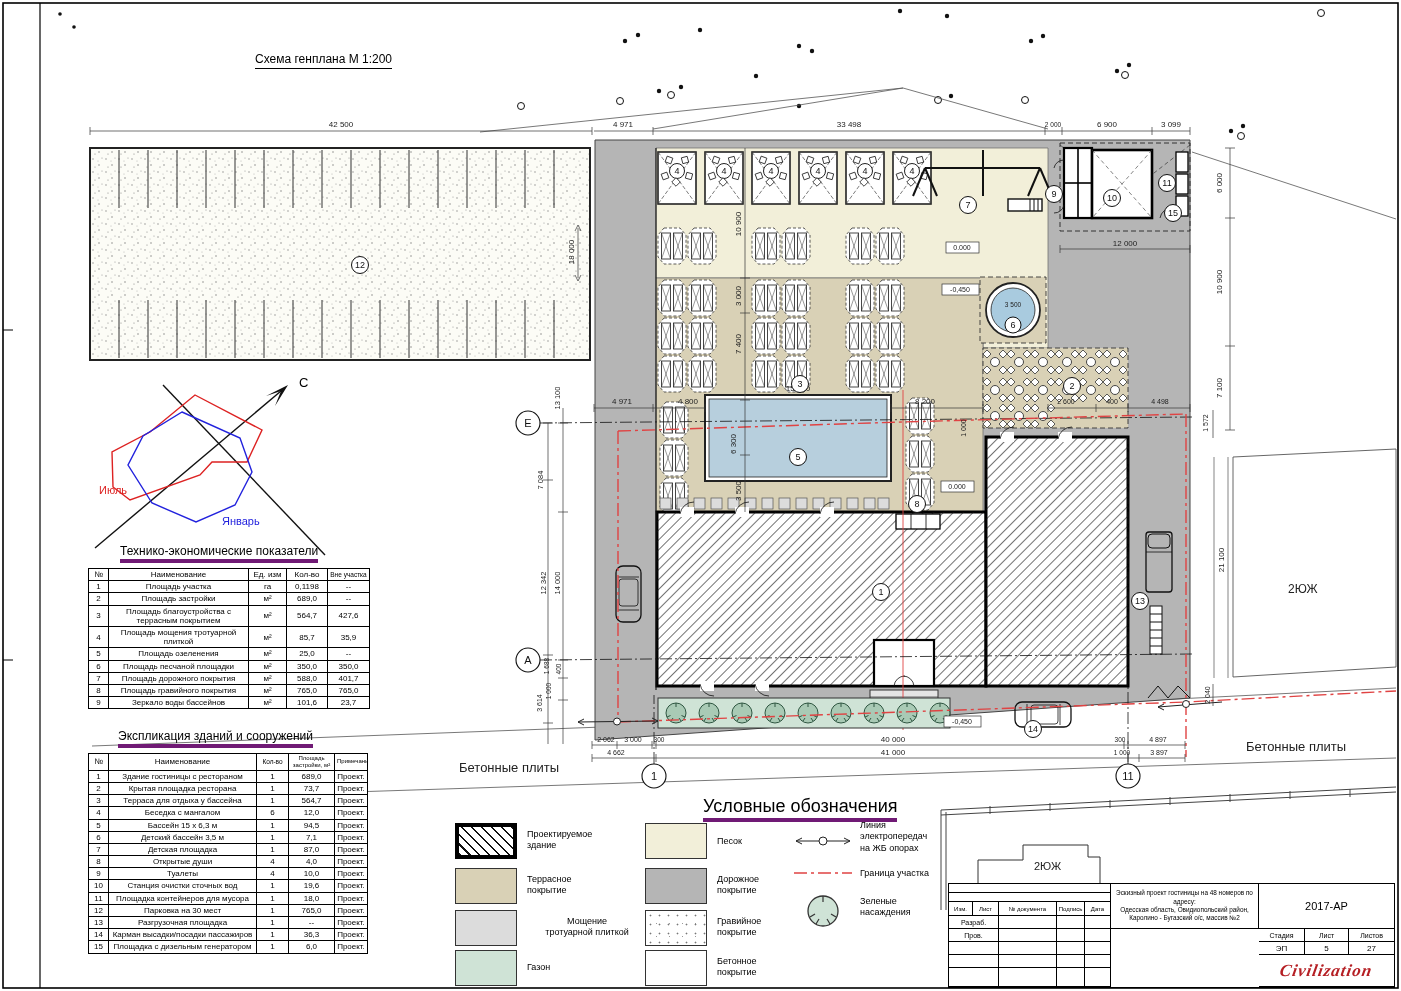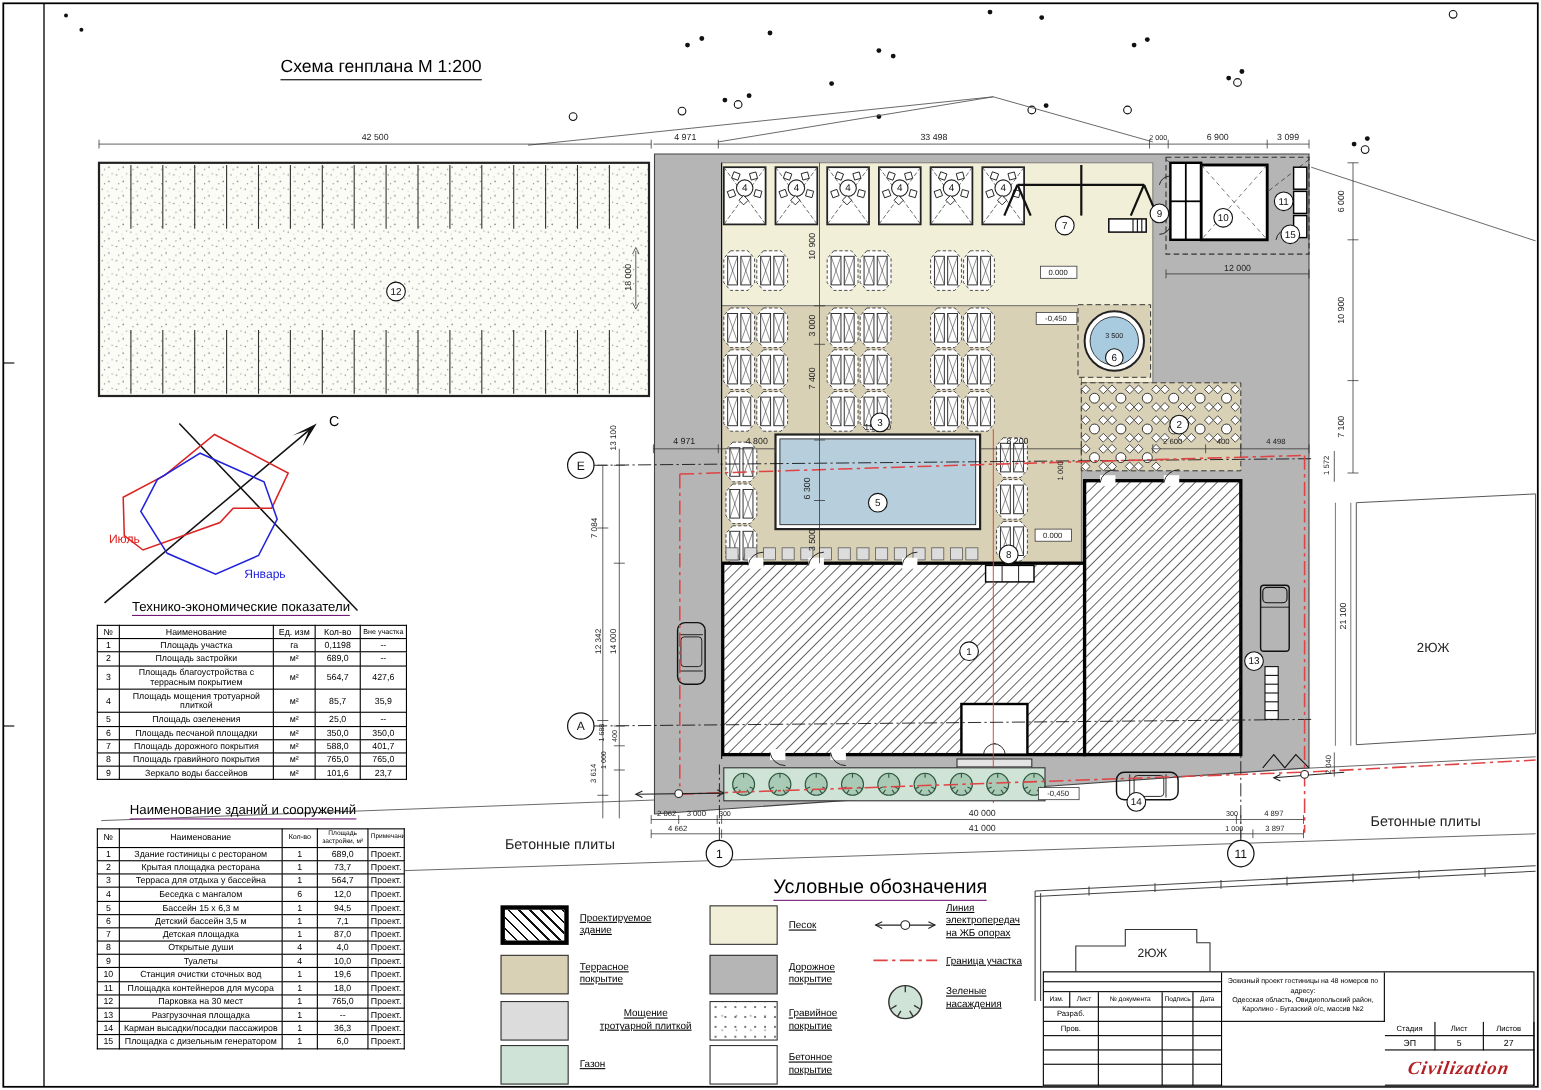--- a/index.html
+++ b/index.html
@@ -1,35 +1,35 @@
 <!DOCTYPE html>
 <html><head>
 <meta charset="utf-8">
 <style>
   html,body{margin:0;padding:0;background:#fff;font-family:"Liberation Sans",sans-serif;}
   #sheet{position:relative;width:1401px;height:991px;background:#fff;overflow:hidden;}
   .abs{position:absolute;}
   .pre{white-space:pre-line;}
-  .heading{font-size:12px;color:#000;border-bottom:1px solid #701a75;padding-bottom:1px;}
-  .bigtitle{font-size:16px;border-bottom:1px solid #000;padding-bottom:2px;}
+  .heading{font-size:12px;color:#000;border-bottom:4px solid #701a75;padding-bottom:1px;}
+  .bigtitle{font-size:12px;border-bottom:1px solid #000;padding-bottom:2px;}
   table.dt{border-collapse:collapse;table-layout:fixed;background:#fff;}
   table.dt th,table.dt td{border:1px solid #000;font-weight:normal;font-size:8px;line-height:1.15;padding:1px 2px;color:#000;overflow:hidden;}
   table.dt th{text-align:center;}
   table.dt td{text-align:center;}
   table.dt td:nth-child(2){text-align:center;}
   .sw{width:62px;height:36px;border:1px solid #333;box-sizing:border-box;}
   .sw-hatch{border:4px solid #000;background:repeating-linear-gradient(45deg,#111 0 1.5px,#fff 1.5px 7px);}
   .sw-terrace{background:#d9d1b6;}
   .sw-paving{background:#dcdcdc;}
   .sw-lawn{background:#cfe3d6;}
   .sw-sand{background:#f2efd9;}
   .sw-road{background:#b5b5b5;}
   .sw-gravel{background-color:#fff;background-image:radial-gradient(#777 0.8px,transparent 1.1px),radial-gradient(#999 0.7px,transparent 1px);background-size:9px 9px,13px 13px;background-position:0 0,4px 6px;}
   .sw-concrete{background:#fff;}
-  .leglabel{font-size:9px;color:#000;line-height:1.25;text-decoration:underline;}
+  .leglabel{font-size:9px;color:#000;line-height:1.25;}
   .tb{border:1.5px solid #000;box-sizing:border-box;background:#fff;}
   .tb .cell{position:absolute;border-right:1px solid #000;border-bottom:1px solid #000;box-sizing:border-box;font-size:7px;display:flex;align-items:center;justify-content:center;text-align:center;color:#000;}
   .logo{font-family:"Liberation Serif",serif;font-style:italic;font-weight:bold;font-size:17px;color:#b51f24;transform:skewX(-10deg);letter-spacing:1px;}
 </style>
 </head>
 <body>
 
 <div id="sheet">
 
 <svg class="abs" style="left:0;top:0" width="1401" height="991" viewBox="0 0 1401 991" font-family="Liberation Sans, sans-serif">
@@ -689,21 +689,21 @@
         <tr>
           <td>9</td>
           <td>Зеркало воды бассейнов</td>
           <td>м²</td>
           <td>101,6</td>
           <td>23,7</td>
         </tr>
       </tbody>
 </table>
 
-<div class="abs heading" style="left:118px;top:729px">Наименование зданий и сооружений</div>
+<div class="abs heading" style="left:118px;top:729px">Экспликация зданий и сооружений</div>
 <table class="dt abs" style="left:88px;top:753px;width:279px">
   <colgroup>
         <col style="width:20px">
         <col style="width:148px">
         <col style="width:32px">
         <col style="width:46px">
         <col style="width:33px">
       </colgroup>
   <thead>
         <tr>
@@ -899,20 +899,21 @@
   <div class="cell" style="left:136px;top:71px;width:26px;height:13px"></div>
   <div class="cell" style="left:0;top:84px;width:50px;height:19px"></div>
   <div class="cell" style="left:50px;top:84px;width:58px;height:19px"></div>
   <div class="cell" style="left:108px;top:84px;width:28px;height:19px"></div>
   <div class="cell" style="left:136px;top:84px;width:26px;height:19px"></div>
 
   <div class="cell pre" style="left:162px;top:0;width:148px;height:45px;font-size:6.4px;line-height:1.3">Эскизный проект гостиницы на 48 номеров по адресу:
 Одесская область, Овидиопольский район,
 Каролино - Бугазский о/с, массив №2</div>
 
+  <div class="cell" style="left:310px;top:0;width:136px;height:45px;font-size:11px">2017-АР</div>
   <div class="cell" style="left:310px;top:45px;width:46px;height:13px;font-size:7px">Стадия</div>
   <div class="cell" style="left:356px;top:45px;width:44px;height:13px;font-size:7px">Лист</div>
   <div class="cell" style="left:400px;top:45px;width:46px;height:13px;font-size:7px">Листов</div>
   <div class="cell" style="left:310px;top:58px;width:46px;height:13px;font-size:8px">ЭП</div>
   <div class="cell" style="left:356px;top:58px;width:44px;height:13px;font-size:8px">5</div>
   <div class="cell" style="left:400px;top:58px;width:46px;height:13px;font-size:8px">27</div>
   <div class="cell" style="left:310px;top:71px;width:136px;height:32px">
     <span class="logo">Civilization</span>
   </div>
 </div>

